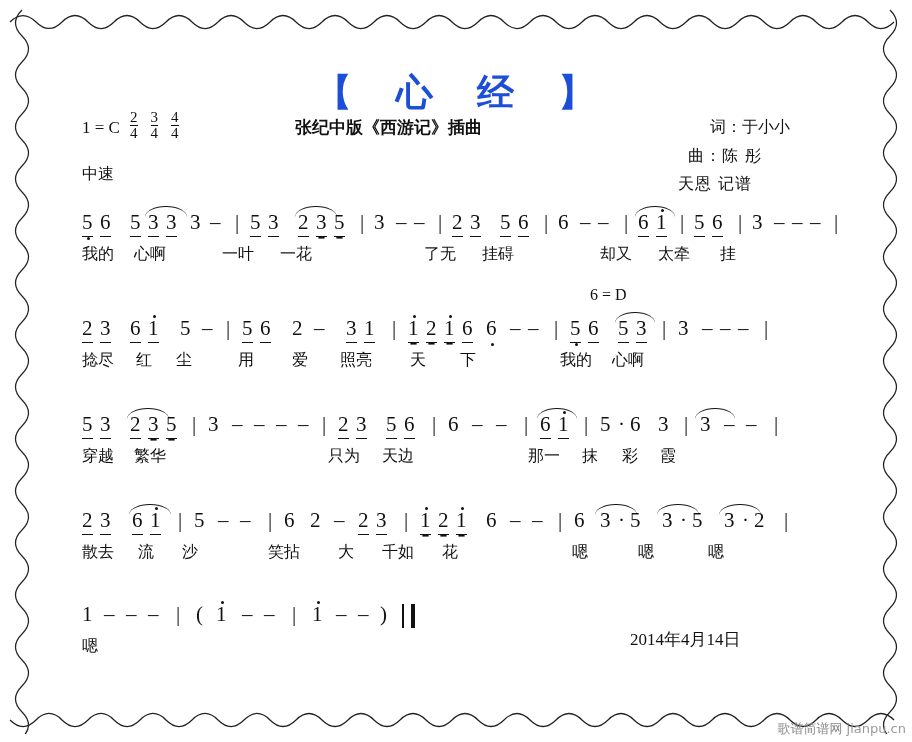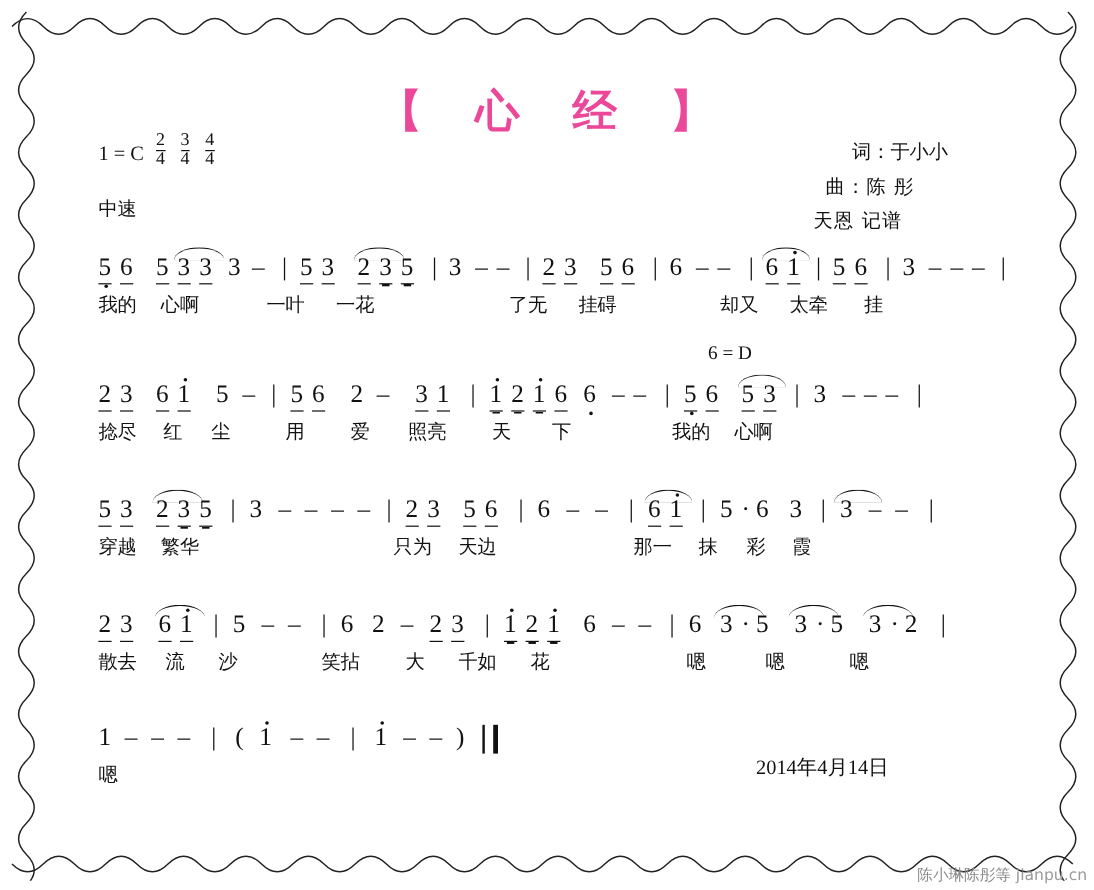--- a/index.html
+++ b/index.html
@@ -38,21 +38,21 @@
 
   
   .title {
     position: absolute;
     left: 0;
     top: 44px;
     width: 852px;
     text-align: center;
     font-size: 37px;
     font-weight: bold;
-    color: #ec4899;
+    color: #1d4ed8;
     letter-spacing: 2px;
     font-family: "DejaVu Serif", serif;
   }
   .title .gap { display: inline-block; width: 42px; }
 
   .keysig {
     position: absolute;
     left: 52px;
     top: 94px;
     font-size: 17px;
@@ -258,20 +258,21 @@
         <span class="den" style="border-top:1.2px solid #111;">4</span>
       </span>
       <span class="frac">
         <span class="num">4</span>
         <span class="den" style="border-top:1.2px solid #111;">4</span>
       </span>
     </div>
 
     <div class="tempo">中速</div>
 
+    <div class="subtitle1">张纪中版《西游记》插曲</div>
 
     <div class="credit c1">词：于小小</div>
     <div class="credit c2">曲：陈  彤</div>
     <div class="credit c3">天恩  记谱</div>
 
     <div class="system" id="sys0" style="top:186px;">
       <div class="notes"><div class="slur" style="left: 115px; top: -4px; width: 42px;"></div><div class="slur" style="left: 265px; top: -4px; width: 42px;"></div><div class="slur" style="left: 605px; top: -4px; width: 40px;"></div><span class="tok u1" style="left: 52px;">5</span><div class="dot-below" style="left: 57px; top: 27px;"></div><span class="tok u1" style="left: 70px;">6</span><span class="tok u1" style="left: 100px;">5</span><span class="tok u1" style="left: 118px;">3</span><span class="tok u1" style="left: 136px;">3</span><span class="tok" style="left: 160px;">3</span><span class="tok" style="left: 180px;">–</span><span class="tok" style="left: 205px;">|</span><span class="tok u1" style="left: 220px;">5</span><span class="tok u1" style="left: 238px;">3</span><span class="tok u1" style="left: 268px;">2</span><span class="tok u2" style="left: 286px;">3</span><span class="tok u2" style="left: 304px;">5</span><span class="tok" style="left: 330px;">|</span><span class="tok" style="left: 344px;">3</span><span class="tok" style="left: 366px;">–</span><span class="tok" style="left: 384px;">–</span><span class="tok" style="left: 408px;">|</span><span class="tok u1" style="left: 422px;">2</span><span class="tok u1" style="left: 440px;">3</span><span class="tok u1" style="left: 470px;">5</span><span class="tok u1" style="left: 488px;">6</span><span class="tok" style="left: 514px;">|</span><span class="tok" style="left: 528px;">6</span><span class="tok" style="left: 550px;">–</span><span class="tok" style="left: 568px;">–</span><span class="tok" style="left: 594px;">|</span><span class="tok u1" style="left: 608px;">6</span><span class="tok u1" style="left: 626px;">1</span><div class="dot-above" style="left: 631px; top: -1px;"></div><span class="tok" style="left: 650px;">|</span><span class="tok u1" style="left: 664px;">5</span><span class="tok u1" style="left: 682px;">6</span><span class="tok" style="left: 708px;">|</span><span class="tok" style="left: 722px;">3</span><span class="tok" style="left: 744px;">–</span><span class="tok" style="left: 762px;">–</span><span class="tok" style="left: 780px;">–</span><span class="tok" style="left: 804px;">|</span></div>
       <div class="lyrics"><span class="lyr" style="left: 52px;">我的</span><span class="lyr" style="left: 104px;">心啊</span><span class="lyr" style="left: 192px;">一叶</span><span class="lyr" style="left: 250px;">一花</span><span class="lyr" style="left: 394px;">了无</span><span class="lyr" style="left: 452px;">挂碍</span><span class="lyr" style="left: 570px;">却又</span><span class="lyr" style="left: 628px;">太牵</span><span class="lyr" style="left: 690px;">挂</span></div>
     </div>
 
@@ -294,16 +295,16 @@
 
     <div class="system" id="sys4" style="top:578px;">
       <div class="notes"><span class="tok" style="left: 52px;">1</span><span class="tok" style="left: 74px;">–</span><span class="tok" style="left: 96px;">–</span><span class="tok" style="left: 118px;">–</span><span class="tok" style="left: 146px;">|</span><span class="tok" style="left: 166px;">(</span><span class="tok" style="left: 186px;">1</span><div class="dot-above" style="left: 191px; top: -1px;"></div><span class="tok" style="left: 212px;">–</span><span class="tok" style="left: 234px;">–</span><span class="tok" style="left: 262px;">|</span><span class="tok" style="left: 282px;">1</span><div class="dot-above" style="left: 287px; top: -1px;"></div><span class="tok" style="left: 306px;">–</span><span class="tok" style="left: 328px;">–</span><span class="tok" style="left: 350px;">)</span><div class="finalbar" style="left: 372px;"></div></div>
       <div class="lyrics"><span class="lyr" style="left: 52px;">嗯</span></div>
     </div>
 
     <div class="stamp-date">2014年4月14日</div>
   </div>
 
   <div class="watermark">
-    <span>陈小琳陈彤等</span>
+    <span>歌谱简谱网</span>
     <span class="site">jianpu.cn</span>
   </div>
 </div>
 
 </body></html>

